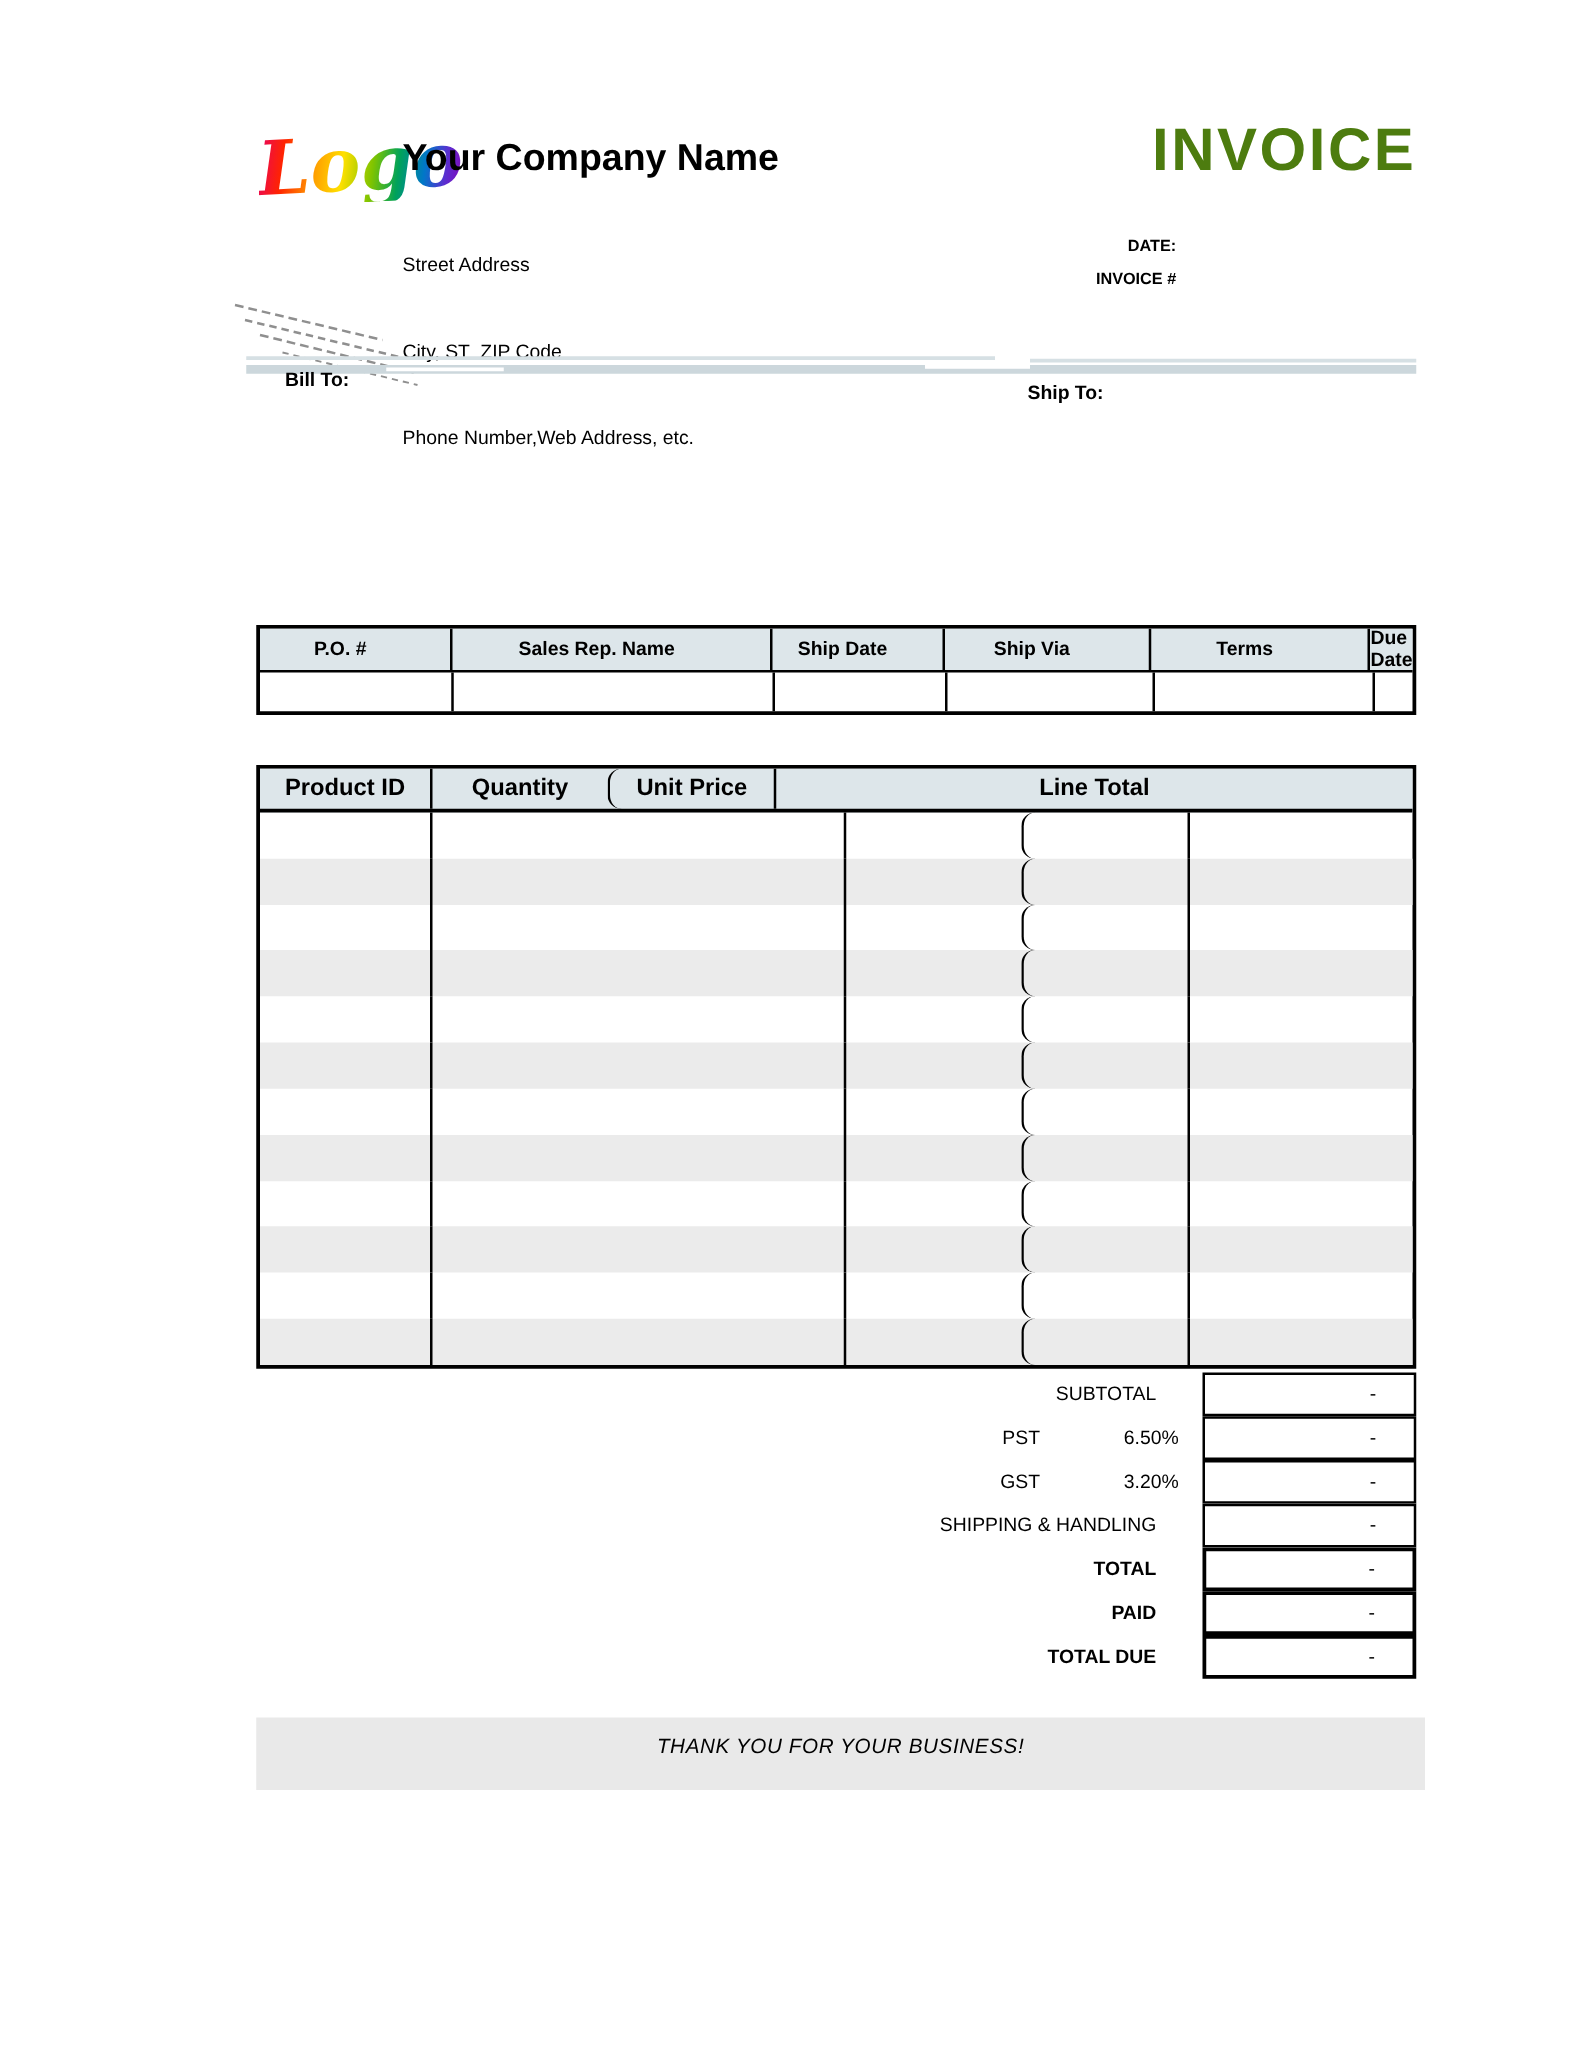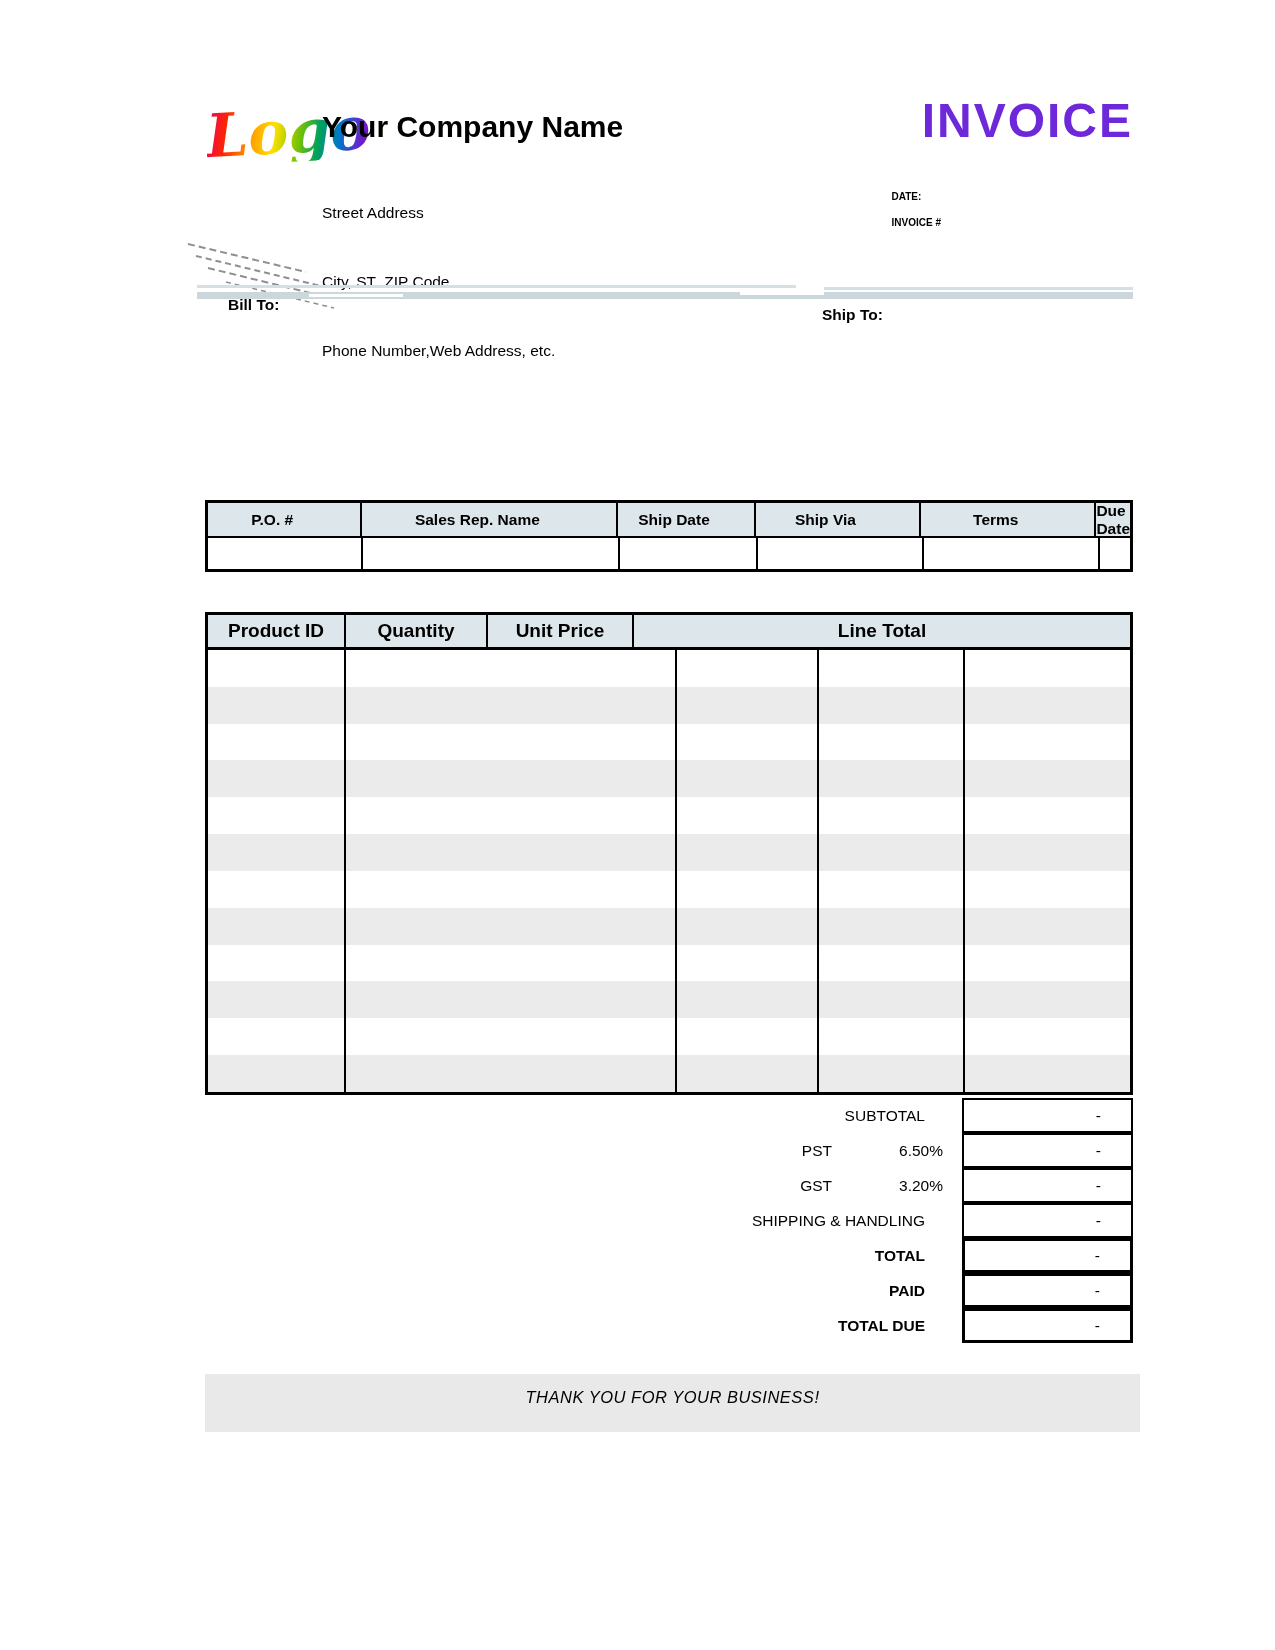--- a/index.html
+++ b/index.html
@@ -18,23 +18,23 @@
     font-family:"DejaVu Serif", serif; font-style:italic; font-weight:bold;
     font-size:60px; line-height:1; display:inline-block; transform:rotate(-3deg);
     background:linear-gradient(100deg,#e4006e 0%,#ff2400 14%,#ffa200 30%,#ffe000 42%,#7fc400 56%,#00a25a 68%,#0077c8 80%,#5a2fd0 90%,#8a00b8 100%);
     -webkit-background-clip:text; background-clip:text;
     -webkit-text-fill-color:transparent; color:transparent;
   }
   .company-name { position:absolute; left:322px; top:110px; font-size:30px; font-weight:bold; }
   .company-address { position:absolute; left:322px; top:155px; font-size:15.5px; line-height:23px; white-space:pre; }
   .invoice-title {
     position:absolute; right:142px; top:97px; font-size:48px; font-weight:bold;
-    letter-spacing:2px; color:#6d28d9; line-height:1;
-  }
-  .date-block { position:absolute; right:334px; top:184px; text-align:left; font-size:10px; font-weight:bold; line-height:26px; }
+    letter-spacing:2px; color:#4d7c0f; line-height:1;
+  }
+  .date-block { position:absolute; right:334px; top:184px; text-align:right; font-size:13px; font-weight:bold; line-height:26px; }
 
   
   .divider { position:absolute; left:197px; top:283px; width:936px; height:18px; }
   .divider .d1 { position:absolute; left:0; top:2px; width:64%; height:3px; background:#d6e0e4; }
   .divider .d1b{ position:absolute; right:0; top:4px; width:33%; height:3px; background:#d6e0e4; }
   .divider .d2 { position:absolute; left:0; top:9px; width:100%; height:7px; background:#ccd7dc; }
   .divider .d3 { position:absolute; left:12%; top:11px; width:10%; height:3px; background:#fff; }
   .divider .d4 { position:absolute; left:58%; top:9px; width:9%; height:3px; background:#fff; }
 
   .bill-to { position:absolute; left:228px; top:296px; font-size:15.5px; font-weight:bold; }
@@ -58,21 +58,21 @@
   .items-table {
     position:absolute; left:205px; top:612px; width:928px;
     border:3px solid #000; background:#fff;
   }
   .ith { display:flex; height:35px; background:#dde6ea; font-weight:bold; font-size:19px; border-bottom:3px solid #000; }
   .ith .icell { display:flex; align-items:center; justify-content:center; }
   .irow { display:flex; height:36.83px; }
   .irow.stripe { background:#ebebeb; }
   .icell { border-left:2px solid #000; }
   .icell.c0 { border-left:none; }
-  .c0{width:136px;} .c1{width:331px;} .c2{width:142px;} .c3{width:146px;} .c4{flex:1;}
+  .c0{width:136px;} .c1{width:331px;} .c2{width:142px;} .c3{width:133px;border-radius:11px;} .c4{flex:1;}
 
   
   .totals { position:absolute; left:205px; top:1098px; width:928px; }
   .trow { display:flex; height:35px; align-items:stretch; font-size:15.5px; }
   .trow .tlbl { flex:1; text-align:right; line-height:35px; }
   .trow.nopct .tlbl { padding-right:37px; }
   .trow .tpct { width:130px; text-align:right; padding-right:19px; line-height:35px; }
   .trow .tbox {
     width:171px; background:#fff; border:2px solid #000;
     text-align:right; padding-right:30px; line-height:31px; font-size:15.5px;

